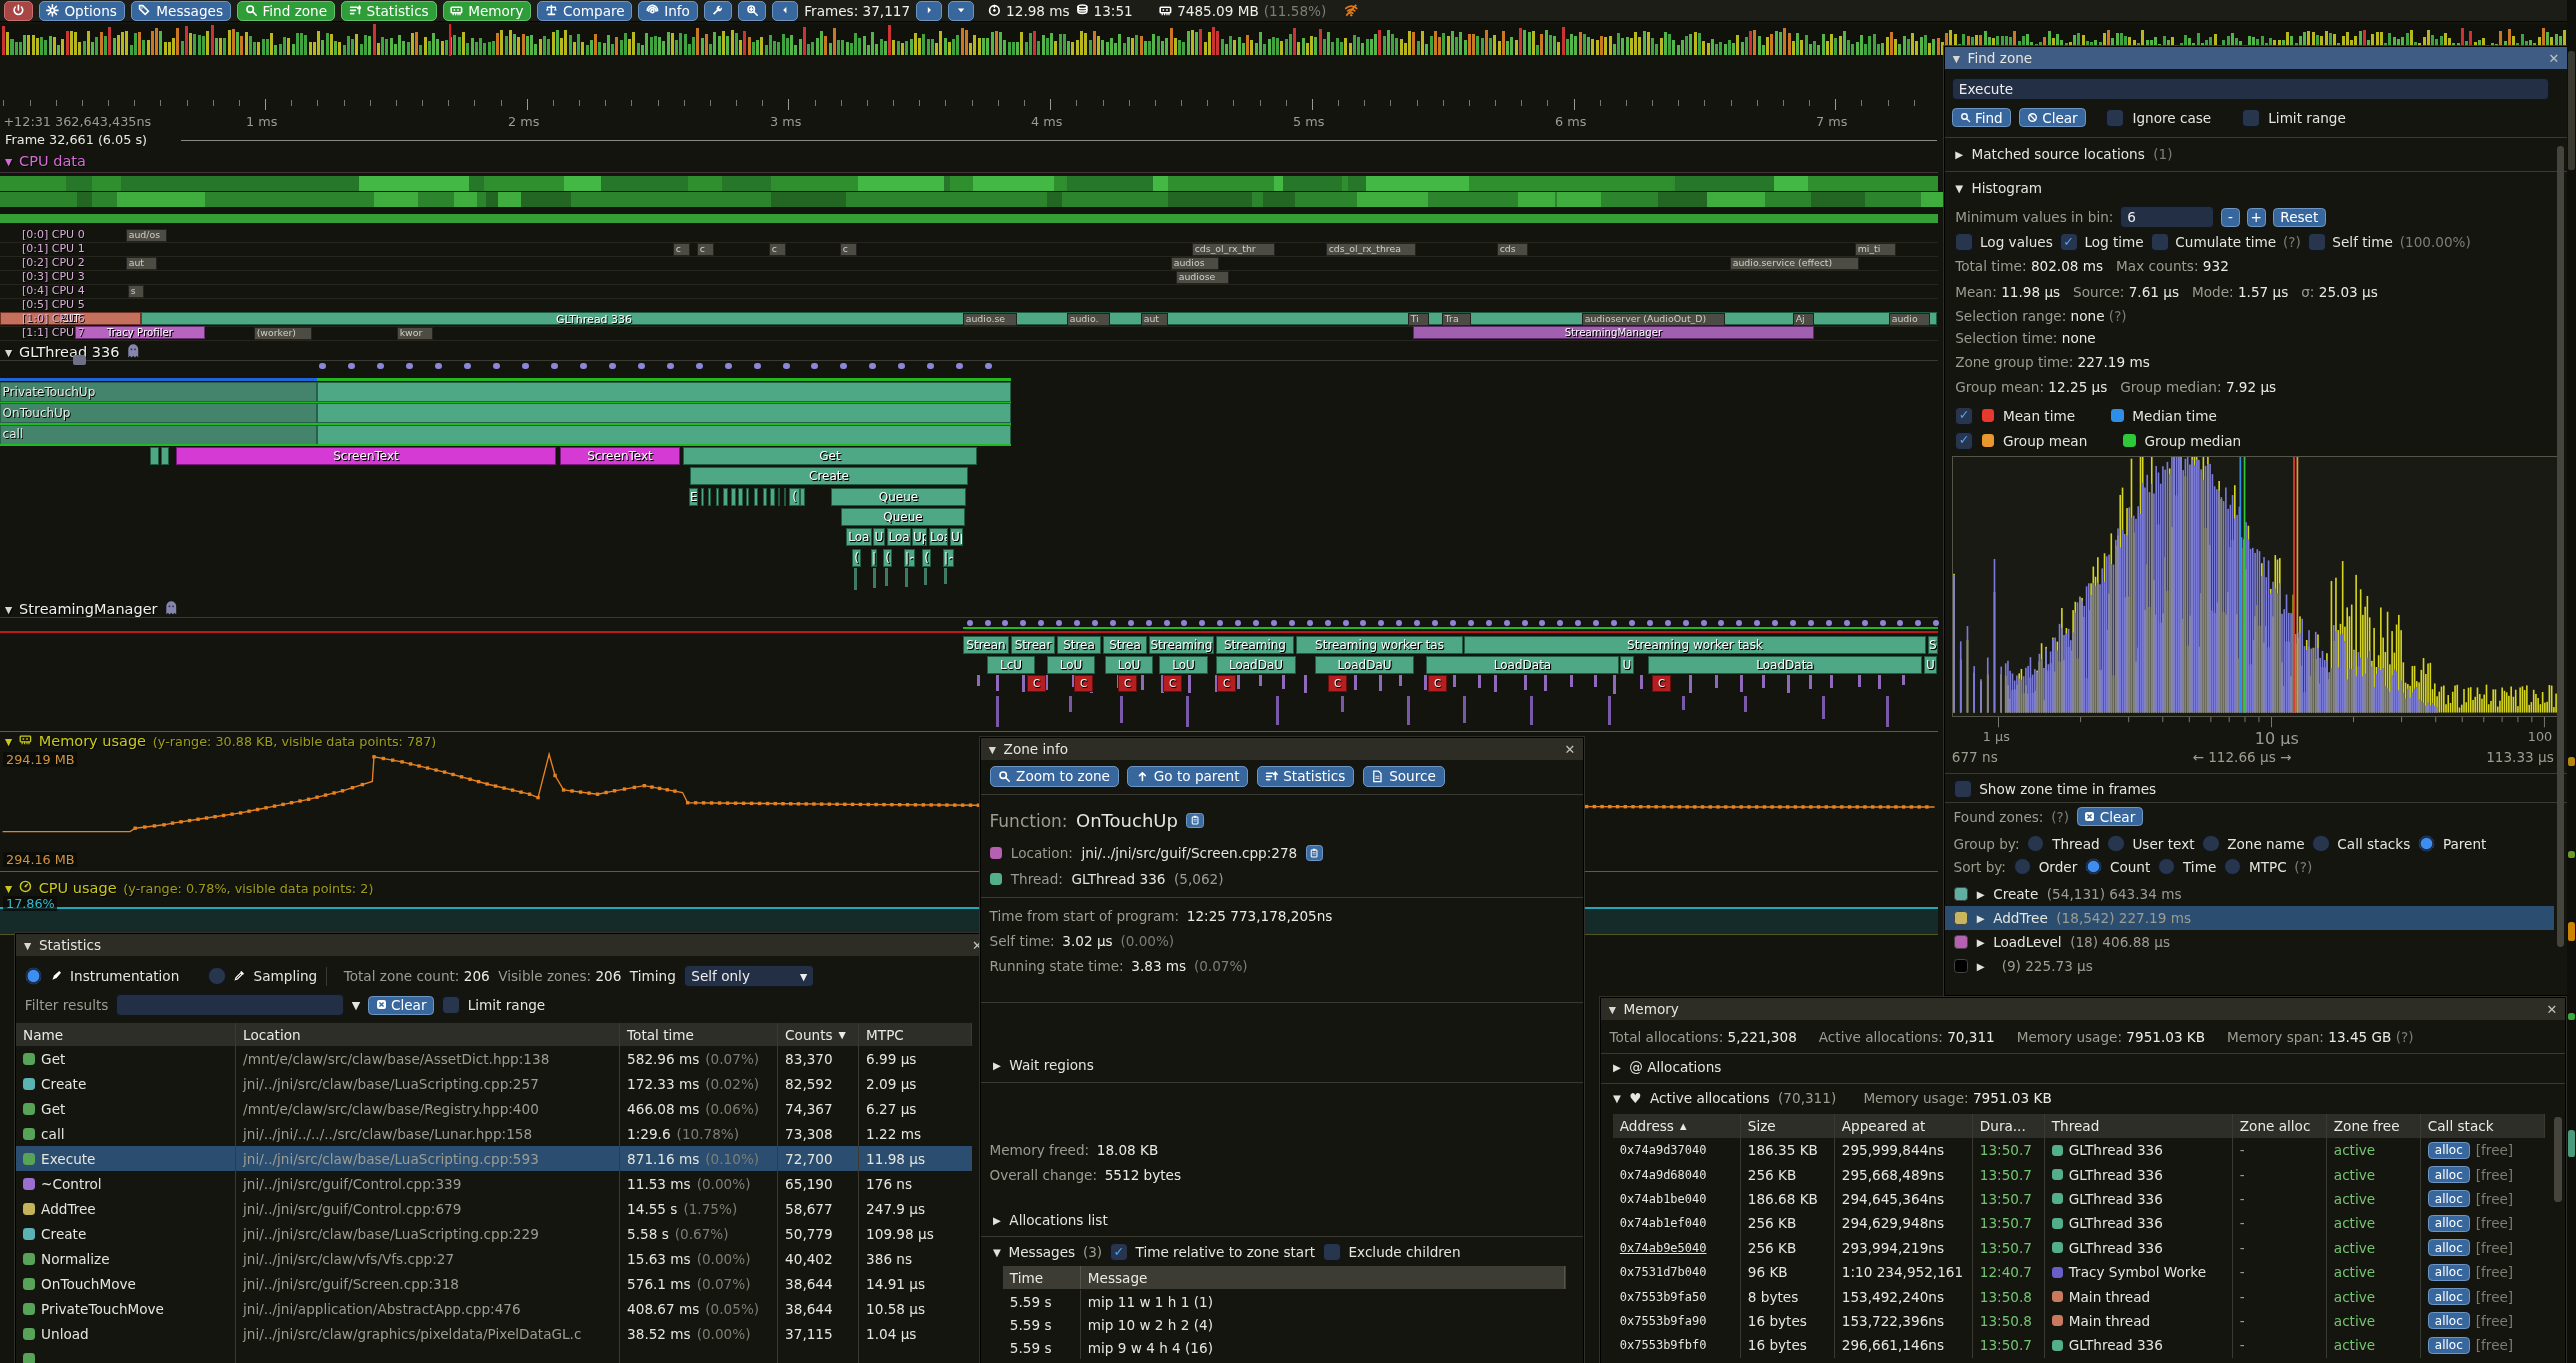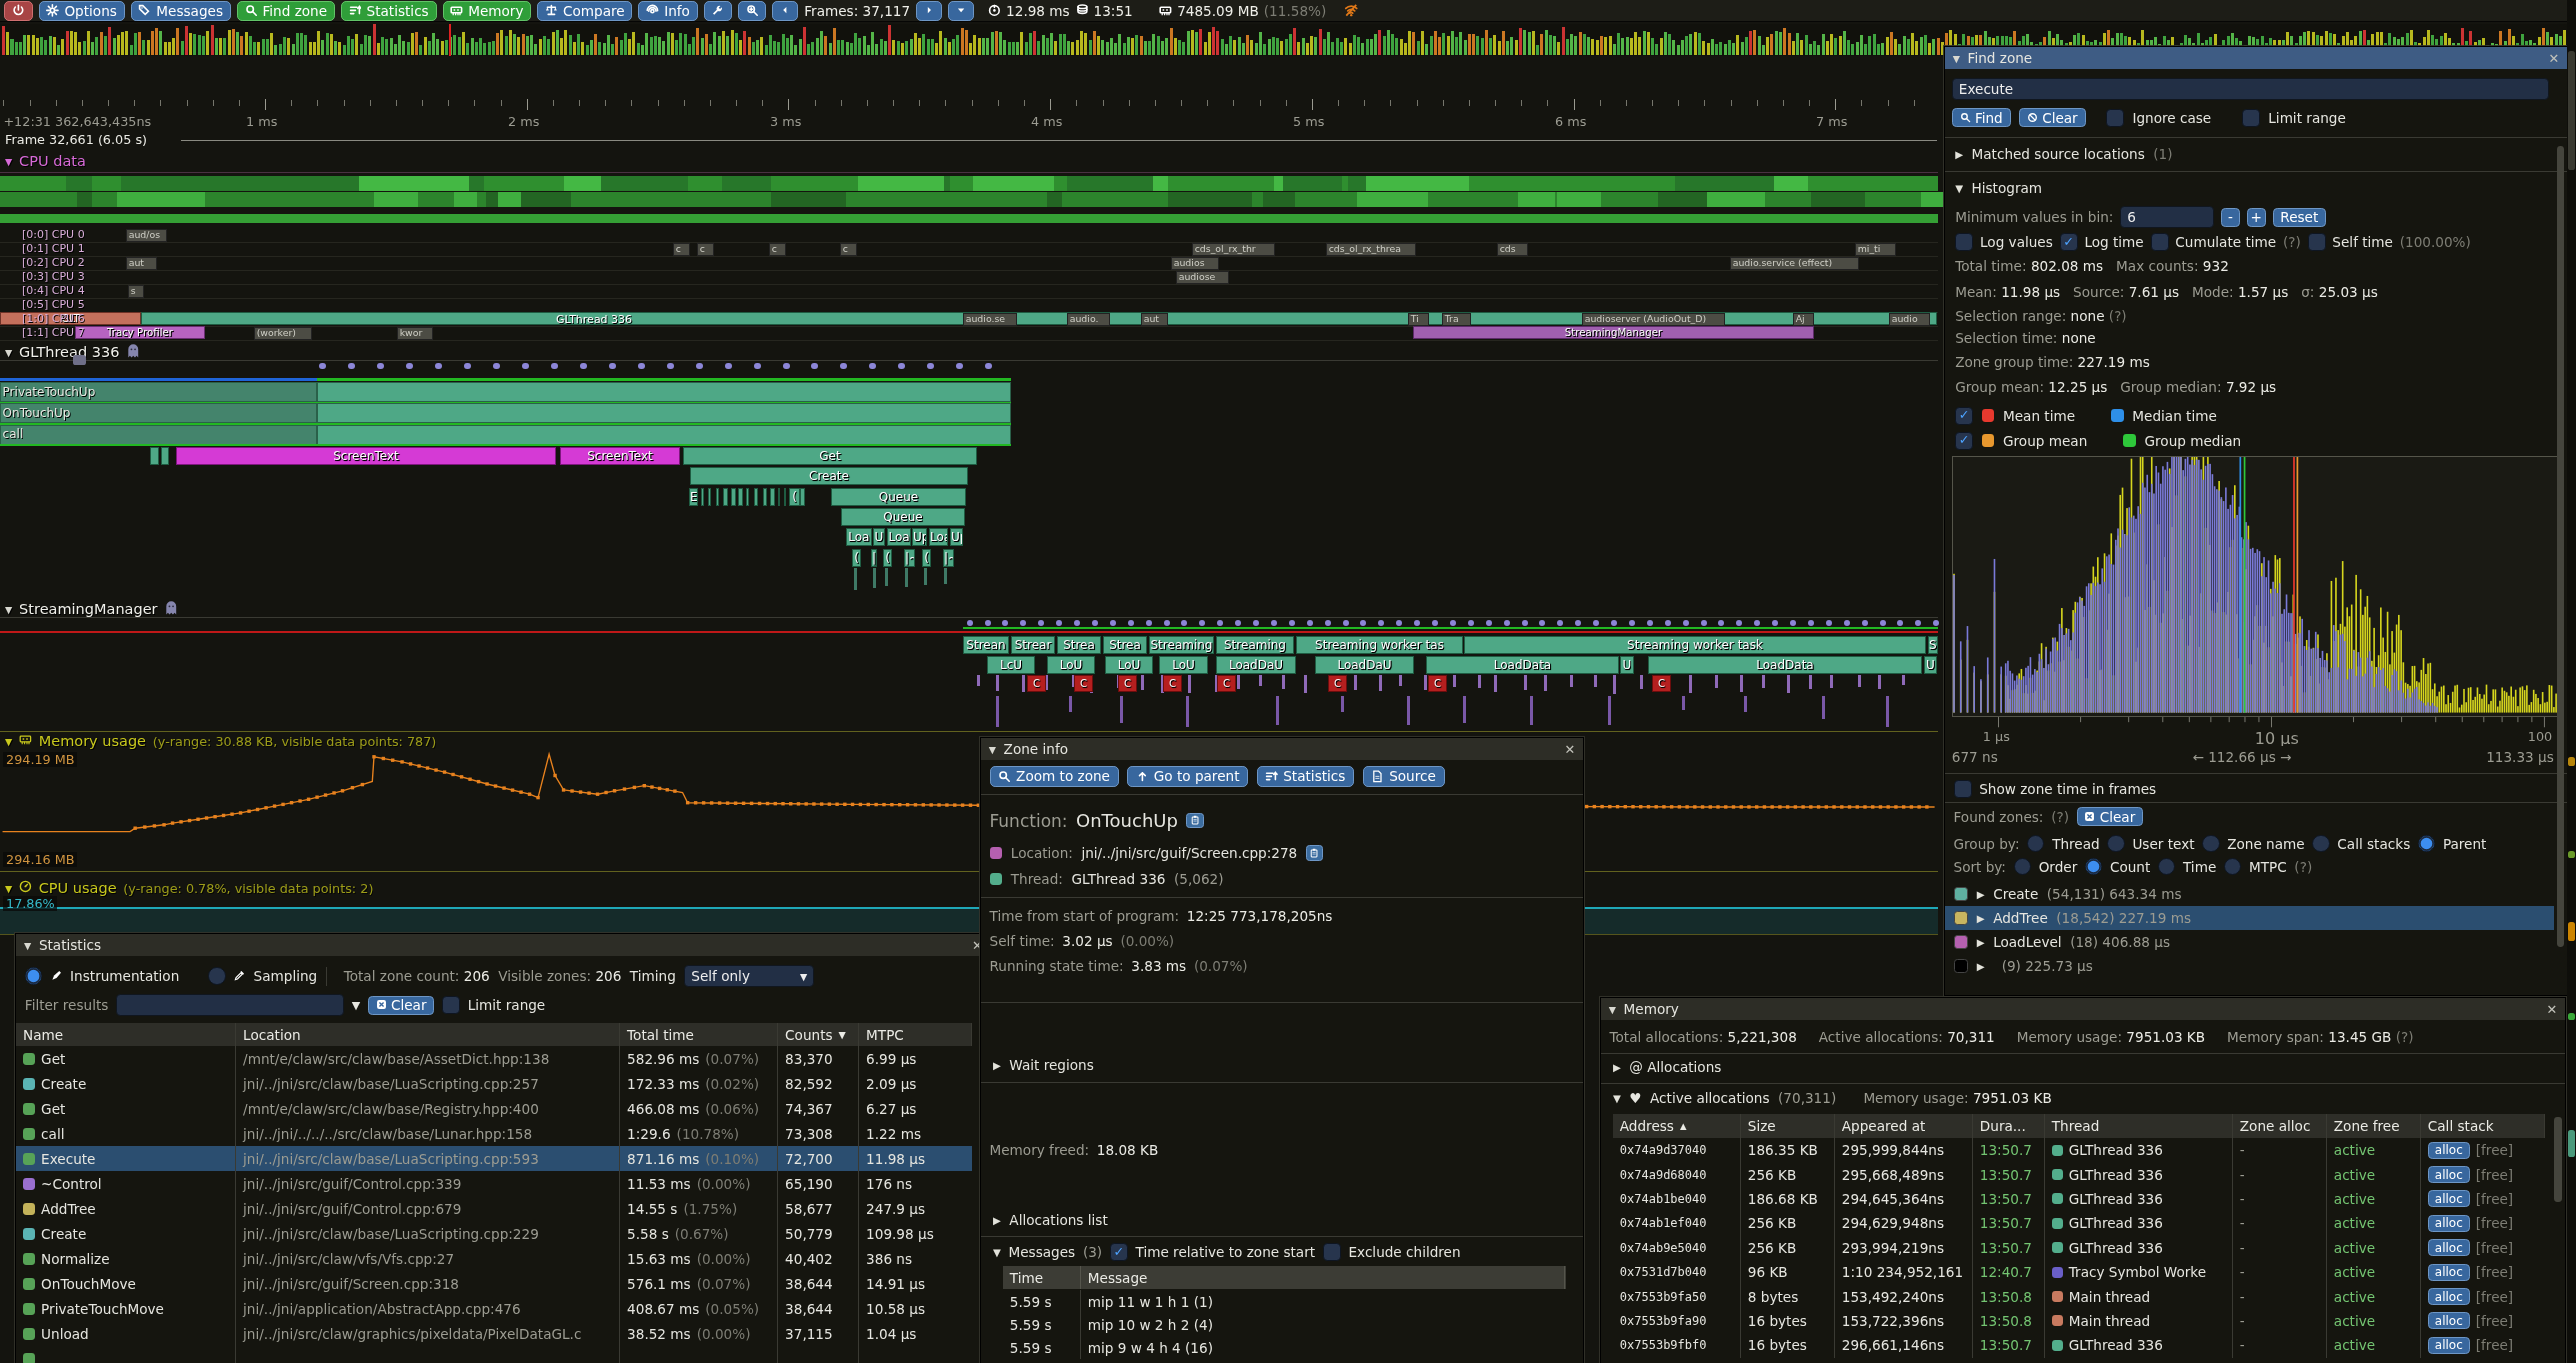--- a/index.html
+++ b/index.html
@@ -1849,20 +1849,24 @@
   <div class="abs" style="left:12px;top:319px;display:flex;gap:8.5px;align-items:center;">
     <span class="expander">▶</span>
       <span>Wait regions</span>
   </div>
   <div class="hr" style="top:344px;"></div>
   <div id="zi-kv3" class="abs" style="left:8.5px;top:399px;width:580px;">
       <div class="kv" style="height: 25px; display: flex; align-items: center; gap: 7.7px;">
         <span class="l">Memory freed:</span>
         <span class="v">18.08 KB</span>
       </div>
+      <div class="kv" style="height: 25px; display: flex; align-items: center; gap: 7.7px;">
+        <span class="l">Overall change:</span>
+        <span class="v">5512 bytes</span>
+      </div>
     </div>
   <div class="abs" style="left:12px;top:474px;display:flex;gap:8.5px;align-items:center;">
     <span class="expander">▶</span>
       <span>Allocations list</span>
   </div>
   <div class="hr" style="top:498px;"></div>
   <div class="abs" style="left:12px;top:505px;display:flex;gap:7.7px;align-items:center;">
     <span class="expander">▼</span>
     <span>Messages</span>
     <span class="dim">(3)</span>
@@ -1986,21 +1990,21 @@
           <span>GLThread 336</span>
         </div>
         <div class="cell dim">-</div>
         <div class="cell grn">active</div>
         <div class="cell" style="border-right: none;">
           <span class="chip" style="height:17px;padding:0 6px;font-size:12px;">alloc</span>
           <span class="dim2">[free]</span>
         </div>
       </div>
       <div style="display: grid; grid-template-columns: 128px 94px 138px 72px 188px 94px 94px 124px; height: 24.4px;">
-        <div class="cell mono" style="font-size: 12px;">0x74ab9e5040</div>
+        <div class="cell mono" style="font-size: 12px; text-decoration: underline;">0x74ab9e5040</div>
         <div class="cell">256 KB</div>
         <div class="cell">293,994,219ns</div>
         <div class="cell grn">13:50.7</div>
         <div class="cell">
           <span class="sw" style="background:#53ae8c;width:11px;height:11px;"></span>
           <span>GLThread 336</span>
         </div>
         <div class="cell dim">-</div>
         <div class="cell grn">active</div>
         <div class="cell" style="border-right: none;">

